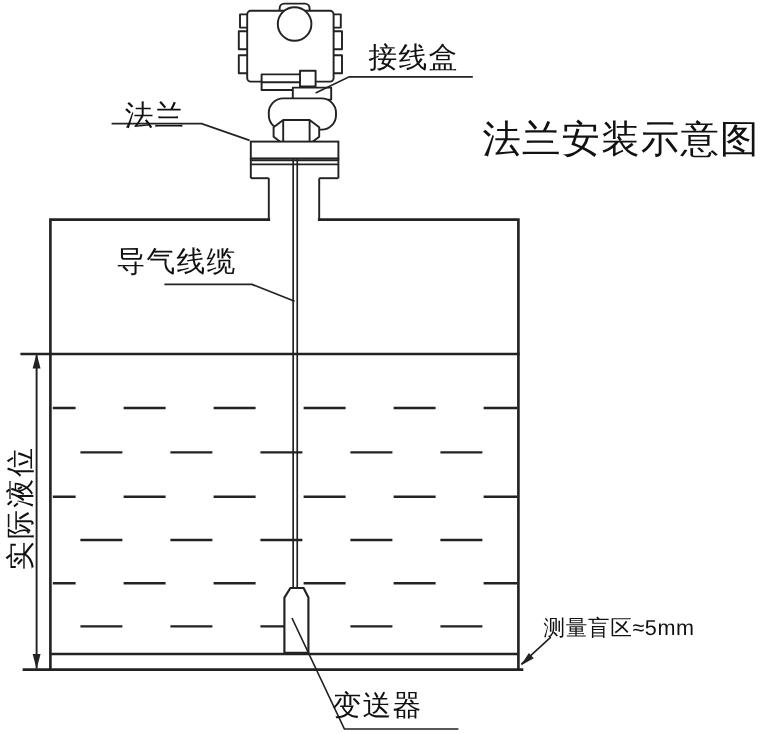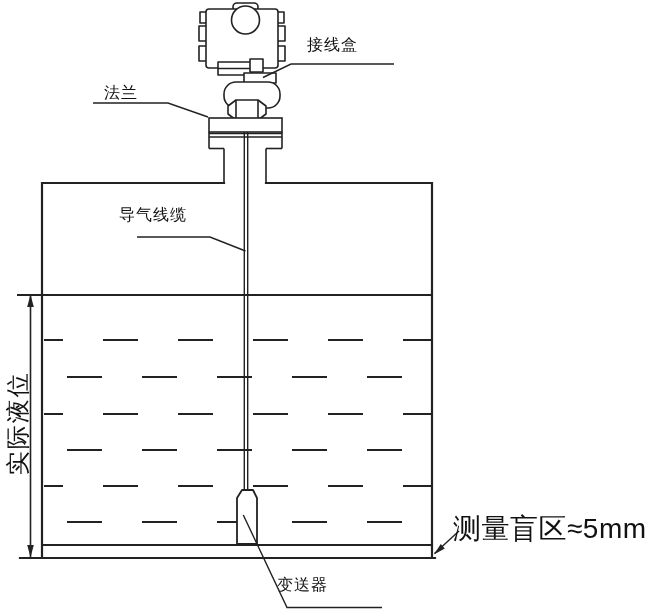--- a/index.html
+++ b/index.html
@@ -2,29 +2,29 @@
 <html><head>
 <meta charset="utf-8">
 <style>
   html,body { margin:0; padding:0; background:#fff; }
   .stage {
     position:relative; width:650px; height:612px; background:#ffffff;
     overflow:hidden; font-family:"Liberation Sans", sans-serif; color:#111111;
   }
   .art { position:absolute; left:0; top:0; }
   .lbl {
-    position:absolute; font-size:16px; font-weight:500; letter-spacing:1px;
+    position:absolute; font-size:24px; font-weight:500; letter-spacing:1px;
     white-space:nowrap; color:#111111; line-height:1.1;
   }
   .lbl-title { left:402px; top:99px; font-size:32px; font-weight:500; letter-spacing:1px; }
   .lbl-jbox { left:307px; top:36px; }
   .lbl-flange { left:104px; top:84px; }
-  .lbl-cable { left:97px; top:206px;margin-left:22px; }
+  .lbl-cable { left:97px; top:206px; }
   .lbl-probe { left:277px; top:576px; }
-  .lbl-blind { left:453px; top:514px; font-size:28px; letter-spacing:0.5px; }
+  .lbl-blind { left:453px; top:514px; font-size:18px; letter-spacing:0.5px; }
   .lbl-level {
     left:-38px; top:410px; width:112px; text-align:center;
     transform:rotate(-90deg); font-size:24px; letter-spacing:2px;
   }
 </style>
 </head>
 <body>
 
 <div class="stage">
 
@@ -99,20 +99,21 @@
     <g stroke="#222222" stroke-width="1.4" fill="none">
       <polyline points="394,64 291,64 263,77.5"></polyline>
       <polyline points="93,103 168,103 208,117"></polyline>
       <polyline points="137,237 210,237 245.5,251"></polyline>
       <polyline points="382,607.5 287,607.5 243.3,515"></polyline>
       <line x1="459" y1="531" x2="434.5" y2="553.5"></line>
       <polygon points="434,554.5 440.7,544.1 444.8,548.5" fill="#222222" stroke="none"></polygon>
     </g>
   </svg>
 
+  <div class="lbl lbl-title">法兰安装示意图</div>
 
   <div class="lbl lbl-jbox">接线盒</div>
 
   <div class="lbl lbl-flange">法兰</div>
 
   <div class="lbl lbl-cable">导气线缆</div>
 
   <div class="lbl lbl-level">实际液位</div>
 
   <div class="lbl lbl-blind">测量盲区≈5mm</div>

